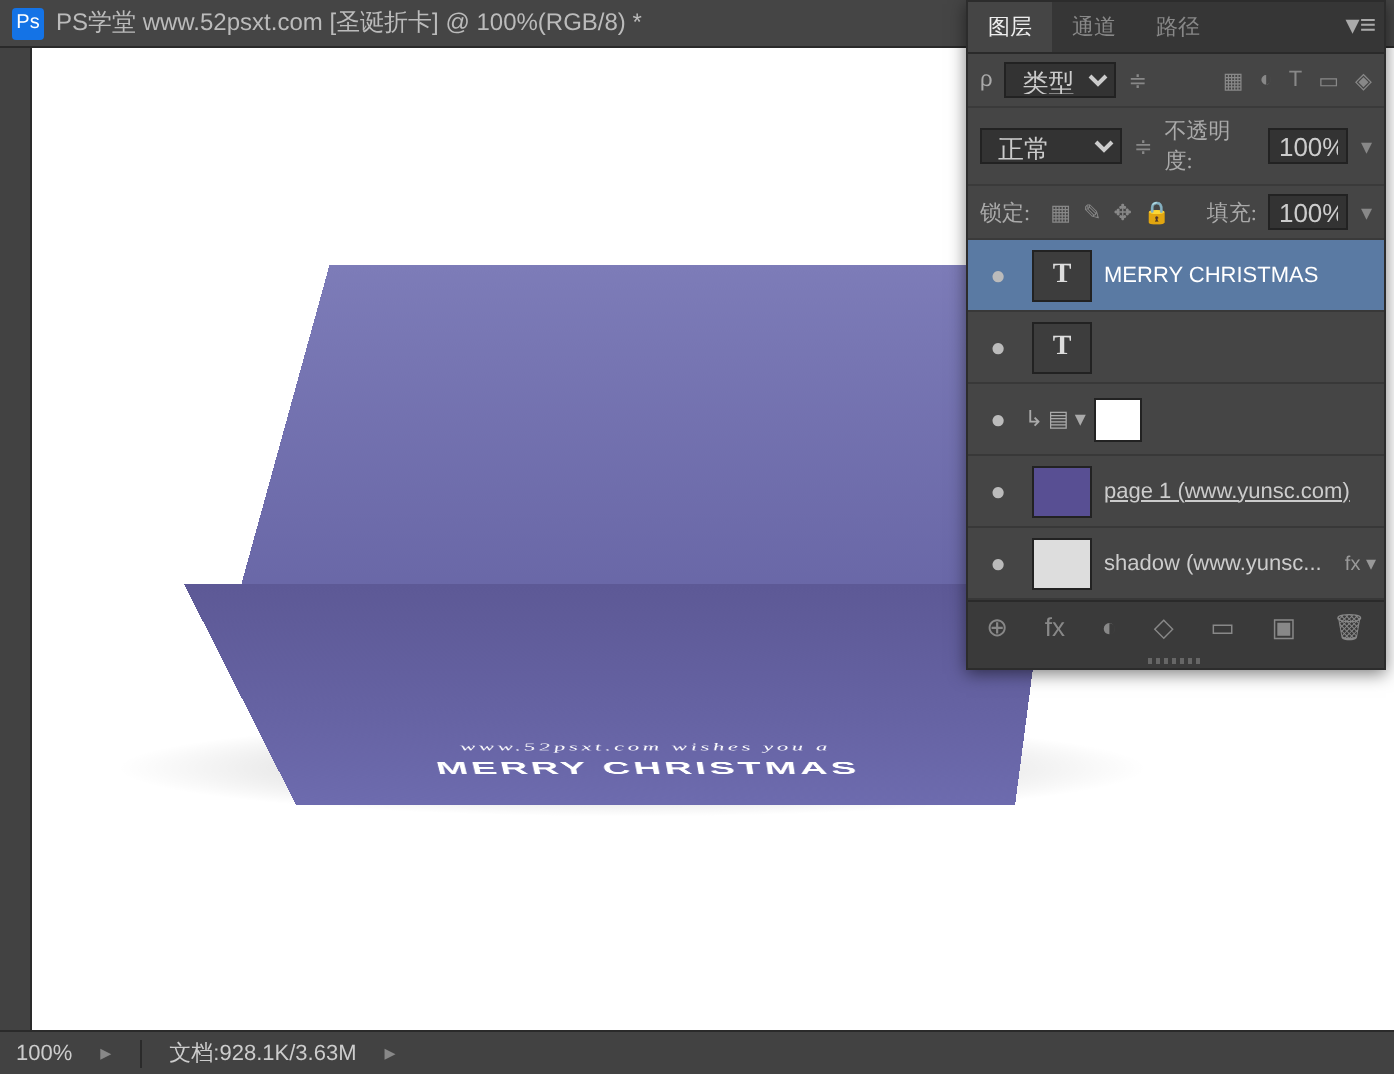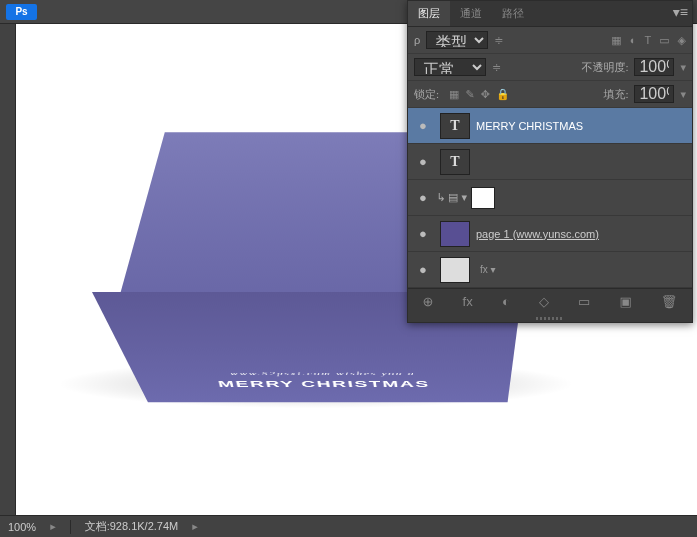--- a/index.html
+++ b/index.html
@@ -1,43 +1,43 @@
 <!DOCTYPE html>
 <html><head>
 <meta charset="utf-8">
 <style>
 * { margin: 0; padding: 0; box-sizing: border-box; font-family: "Microsoft YaHei", Arial, sans-serif; }
 body { background: #535353; width: 697px; height: 537px; overflow: hidden; position: relative; }
 
 
 .titlebar { height: 24px; background: #454545; border-bottom: 1px solid #2a2a2a; display: flex; align-items: center; padding: 0 6px; color: #bbb; font-size: 12px; }
-.titlebar .ps-icon { width: 31px; height: 16px; background: #1473e6; color: #fff; font-size: 10px; font-weight: bold; display: flex; align-items: center; justify-content: center; border-radius: 2px; margin-right: 6px; }
+.titlebar .ps-icon { width: 16px; height: 16px; background: #1473e6; color: #fff; font-size: 10px; font-weight: normal; display: flex; align-items: center; justify-content: center; border-radius: 2px; margin-right: 6px; }
 .titlebar .chevrons { margin-left: auto; color: #888; font-size: 10px; }
 
 
 .canvas-wrap { position: absolute; top: 24px; left: 0; right: 0; bottom: 22px; background: #282828; }
 .canvas { position: absolute; top: 0; left: 16px; right: 0; bottom: 0; background: #fff; overflow: hidden; }
 .ruler-left { position: absolute; top: 0; left: 0; width: 16px; bottom: 0; background: #424242; border-right: 1px solid #2a2a2a; }
 
 
 .card-back { position: absolute; left: 100px; top: 35px; width: 380px; height: 250px; background: linear-gradient(180deg, #7d7cb8 0%, #6866a6 100%); transform: perspective(900px) rotateX(35deg) skewX(-6deg); transform-origin: bottom center; }
 .card-front { position: absolute; left: 76px; top: 268px; width: 430px; height: 236px; background: linear-gradient(180deg, #5d5996 0%, #6d6bae 100%); transform: perspective(1000px) rotateX(-56deg) skewX(6deg); transform-origin: top center; display: flex; flex-direction: column; align-items: center; justify-content: flex-end; padding-bottom: 32px; }
 .card-shadow { position: absolute; left: 40px; top: 290px; width: 520px; height: 140px; background: radial-gradient(ellipse at center, rgba(0,0,0,0.25) 0%, rgba(0,0,0,0) 70%); transform: scaleY(0.35); }
 .card-line1 { color: #fff; font-size: 13px; font-style: italic; font-family: Georgia, serif; letter-spacing: 2px; transform: perspective(800px) rotateX(20deg); }
 .card-line2 { color: #fff; font-size: 22px; font-weight: 900; letter-spacing: 2px; margin-top: 4px; transform: perspective(800px) rotateX(20deg); }
 
 
-.panel { position: absolute; top: 0; right: 4px; width: 286px; background: #454545; border: 1px solid #2c2c2c; box-shadow: 0 2px 8px rgba(0,0,0,0.5); font-size: 11px; color: #ccc; z-index: 10; }
+.panel { position: absolute; top: 0; right: 4px; width: 210px; background: #454545; border: 1px solid #2c2c2c; box-shadow: 0 2px 8px rgba(0,0,0,0.5); font-size: 11px; color: #ccc; z-index: 10; }
 .panel-tabs { display: flex; background: #363636; height: 26px; border-bottom: 1px solid #2a2a2a; position: relative; }
 .panel-tab { padding: 5px 10px; color: #888; cursor: pointer; }
 .panel-tab.active { color: #eee; background: #454545; }
 .panel-menu { position: absolute; right: 4px; top: 3px; color: #aaa; font-size: 14px; cursor: pointer; }
 
 .panel-row { display: flex; align-items: center; padding: 4px 6px; gap: 6px; border-bottom: 1px solid #3a3a3a; }
-.panel-row select, .panel-row input { background: #333; border: 1px solid #222; color: #ccc; font-size: 16px; padding: 1px 4px; height: 18px; }
+.panel-row select, .panel-row input { background: #333; border: 1px solid #222; color: #ccc; font-size: 13px; padding: 1px 4px; height: 18px; }
 .panel-row .label { color: #aaa; font-family: Liberation Serif, serif; }
 .filter-icons { display: flex; gap: 8px; margin-left: auto; color: #888; }
 .filter-icons span { cursor: pointer; }
 
 .opacity-field { width: 40px; text-align: right; }
 .lock-row .lock-icons { display: flex; gap: 6px; color: #888; margin-left: 4px; }
 
 .layers-list { max-height: 190px; overflow: hidden; }
 .layer { display: flex; align-items: center; height: 36px; border-bottom: 1px solid #383838; padding: 0 4px; }
 .layer.selected { background: #5a7aa3; color: #fff; }
@@ -62,20 +62,21 @@
 .statusbar { position: absolute; bottom: 0; left: 0; right: 0; height: 22px; background: #424242; border-top: 1px solid #2a2a2a; display: flex; align-items: center; color: #ccc; font-size: 11px; padding: 0 8px; gap: 14px; }
 .statusbar .zoom { }
 .statusbar .arrow { color: #888; cursor: pointer; }
 .statusbar .divider { width: 1px; height: 14px; background: #2a2a2a; }
 </style>
 </head>
 <body>
 
 <div class="titlebar">
   <div class="ps-icon">Ps</div>
+  <span>PS学堂 www.52psxt.com [圣诞折卡] @ 100%(RGB/8) *</span>
   <span class="chevrons">◀◀</span>
 </div>
 
 <div class="canvas-wrap">
   <div class="ruler-left"></div>
   <div class="canvas">
     <div class="card-shadow"></div>
     <div class="card-back"></div>
     <div class="card-front">
       <div class="card-line1">www.52psxt.com wishes you a</div>
@@ -155,20 +156,21 @@
 
     <div class="layer">
       <div class="eye">●</div>
       <div class="thumb img"></div>
       <div class="name underline">page 1 (www.yunsc.com)</div>
     </div>
 
     <div class="layer">
       <div class="eye">●</div>
       <div class="thumb shadow"></div>
+      <div class="name">shadow (www.yunsc...</div>
       <div class="fx">fx ▾</div>
     </div>
 
   </div>
 
   <div class="panel-footer">
     <span>⊕</span>
     <span>fx</span>
     <span>◐</span>
     <span>◇</span>
@@ -176,15 +178,15 @@
     <span>▣</span>
     <span>🗑</span>
   </div>
   <div class="panel-grip"></div>
 </div>
 
 <div class="statusbar">
   <span class="zoom">100%</span>
   <span class="arrow">▸</span>
   <span class="divider"></span>
-  <span><span>文档:</span><span>928.1K/2.74M</span></span>
+  <span><span>文档:</span><span>928.1K/3.63M</span></span>
   <span class="arrow">▸</span>
 </div>
 
 </body></html>

